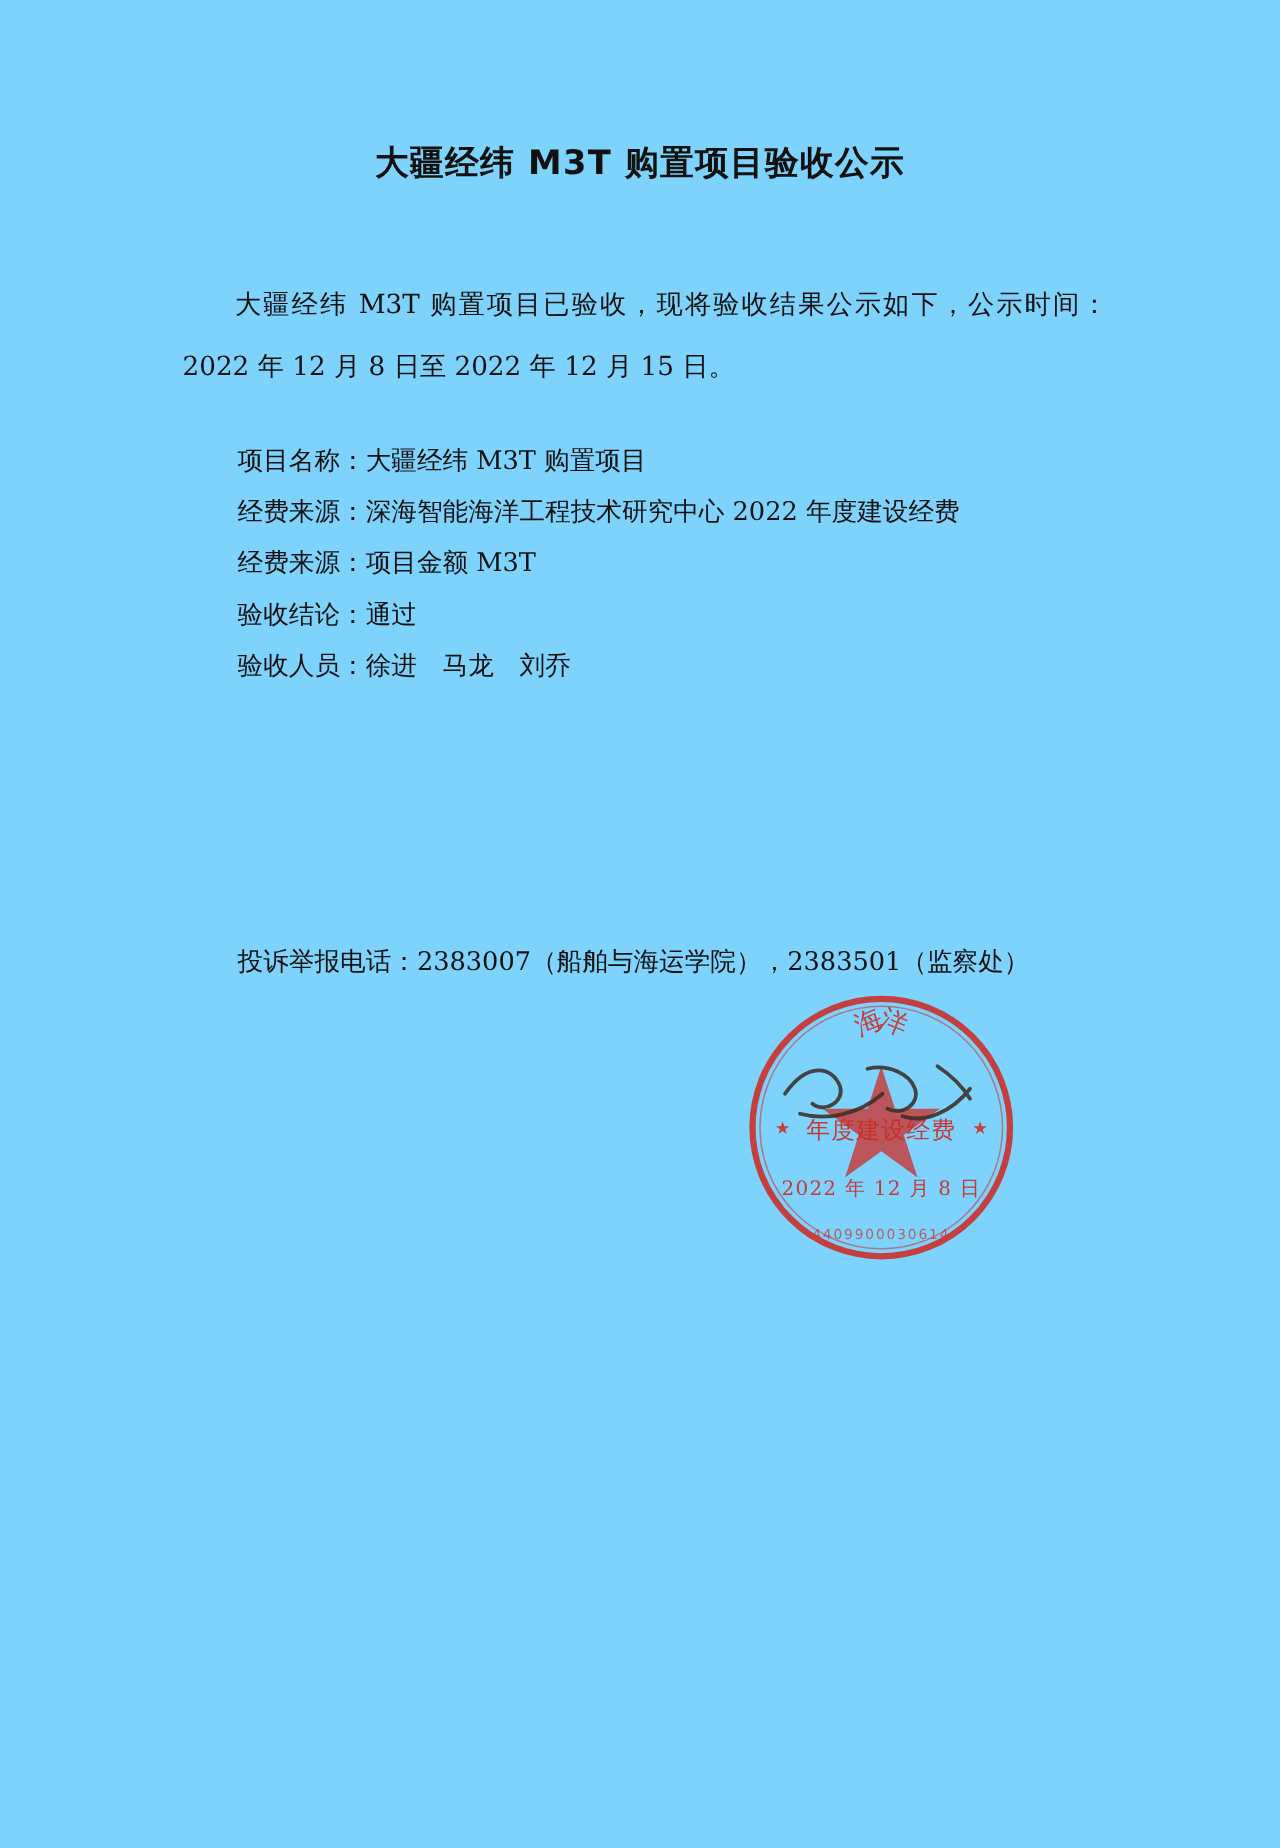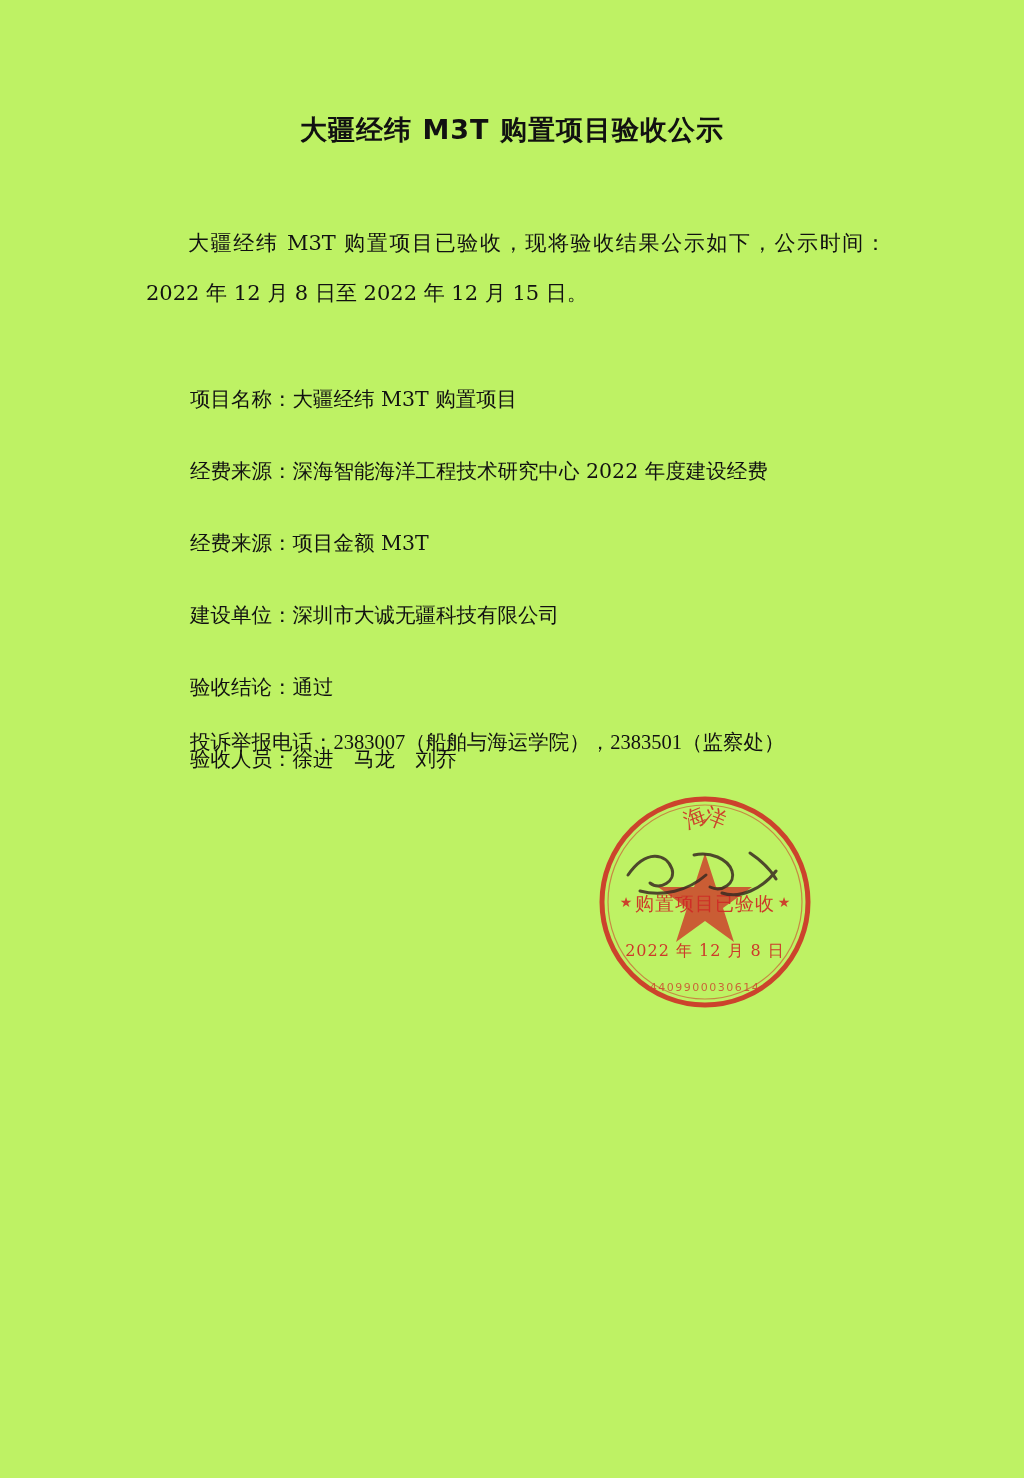--- a/index.html
+++ b/index.html
@@ -13,21 +13,21 @@
     position: relative;
     font-family: "DejaVu Serif", "Liberation Serif", serif;
     color: #111;
     overflow: hidden;
   }
   .page {
     position: absolute;
     left: 0; top: 0;
     width: 1024px;
     height: 1478px;
-    background: #bef264;
+    background: #7dd3fc;
   }
   .doc-title {
     position: absolute;
     left: 0;
     top: 112px;
     width: 1024px;
     text-align: center;
     font-size: 27px;
     font-weight: bold;
     letter-spacing: 1px;
@@ -46,36 +46,34 @@
   .fields {
     position: absolute;
     left: 190px;
     top: 348px;
     width: 760px;
   }
   .field-row {
     font-size: 20.5px;
     line-height: 41px;
     white-space: nowrap;
-    margin-top: 31px;
   }
   .field-label {
     display: inline-block;
   }
   .field-value {
     display: inline-block;
   }
   .complaint {
     position: absolute;
     left: 190px;
-    top: 725px;
+    top: 752px;
     font-size: 20.5px;
     line-height: 34px;
     white-space: nowrap;
-    font-family: Liberation Serif, serif;
   }
   
   .seal-wrap {
     position: absolute;
     left: 598px;
     top: 795px;
     width: 214px;
     height: 214px;
   }
   .seal {
@@ -118,23 +116,20 @@
     <div class="field-row">
       <span class="field-label">项目名称：</span><span class="field-value">大疆经纬 M3T 购置项目</span>
     </div>
     <div class="field-row">
       <span class="field-label">经费来源：</span><span class="field-value">深海智能海洋工程技术研究中心 2022 年度建设经费</span>
     </div>
     <div class="field-row">
       <span class="field-label">经费来源：</span><span class="field-value">项目金额 M3T</span>
     </div>
     <div class="field-row">
-      <span class="field-label">建设单位：</span><span class="field-value">深圳市大诚无疆科技有限公司</span>
-    </div>
-    <div class="field-row">
       <span class="field-label">验收结论：</span><span class="field-value">通过</span>
     </div>
     <div class="field-row">
       <span class="field-label">验收人员：</span><span class="field-value">徐进　马龙　刘乔</span>
     </div>
   </div>
 
   <div class="complaint">投诉举报电话：2383007（船舶与海运学院），2383501（监察处）</div>
 
   <div class="seal-wrap">
@@ -147,21 +142,21 @@
 
         <text x="107" y="44" fill="#cf2b25" font-size="22" font-family="DejaVu Serif, serif" text-anchor="middle" transform="rotate(-22 66 56)">海</text>
         <text x="107" y="44" fill="#cf2b25" font-size="22" font-family="DejaVu Serif, serif" text-anchor="middle" transform="rotate(22 148 56)">洋</text>
 
         <text x="107" y="196" fill="#cf2b25" font-size="11" letter-spacing="1.5" font-family="DejaVu Sans, sans-serif" text-anchor="middle" opacity="0.8">4409900030614</text>
 
         <text x="28" y="112" fill="#cf2b25" font-size="14" text-anchor="middle">★</text>
         <text x="186" y="112" fill="#cf2b25" font-size="14" text-anchor="middle">★</text>
       </g>
     </svg>
-    <div class="seal-text-line seal-org">购置项目已验收</div>
+    <div class="seal-text-line seal-org">年度建设经费</div>
     <div class="seal-text-line seal-date">2022 年 12 月 8 日</div>
     <svg class="sig-overlay" viewBox="0 0 190 80" xmlns="http://www.w3.org/2000/svg">
       <g fill="none" stroke="#3a2b22" stroke-width="3" stroke-linecap="round" opacity="0.85">
         <path d="M18,40 C36,14 56,18 62,34 C66,46 50,56 40,48"></path>
         <path d="M30,56 C52,62 78,56 96,40"></path>
         <path d="M84,20 C100,16 118,24 122,36 C126,48 112,58 100,52"></path>
         <path d="M112,58 C130,64 152,54 166,36"></path>
         <path d="M140,18 C152,26 160,34 166,44"></path>
       </g>
     </svg>

